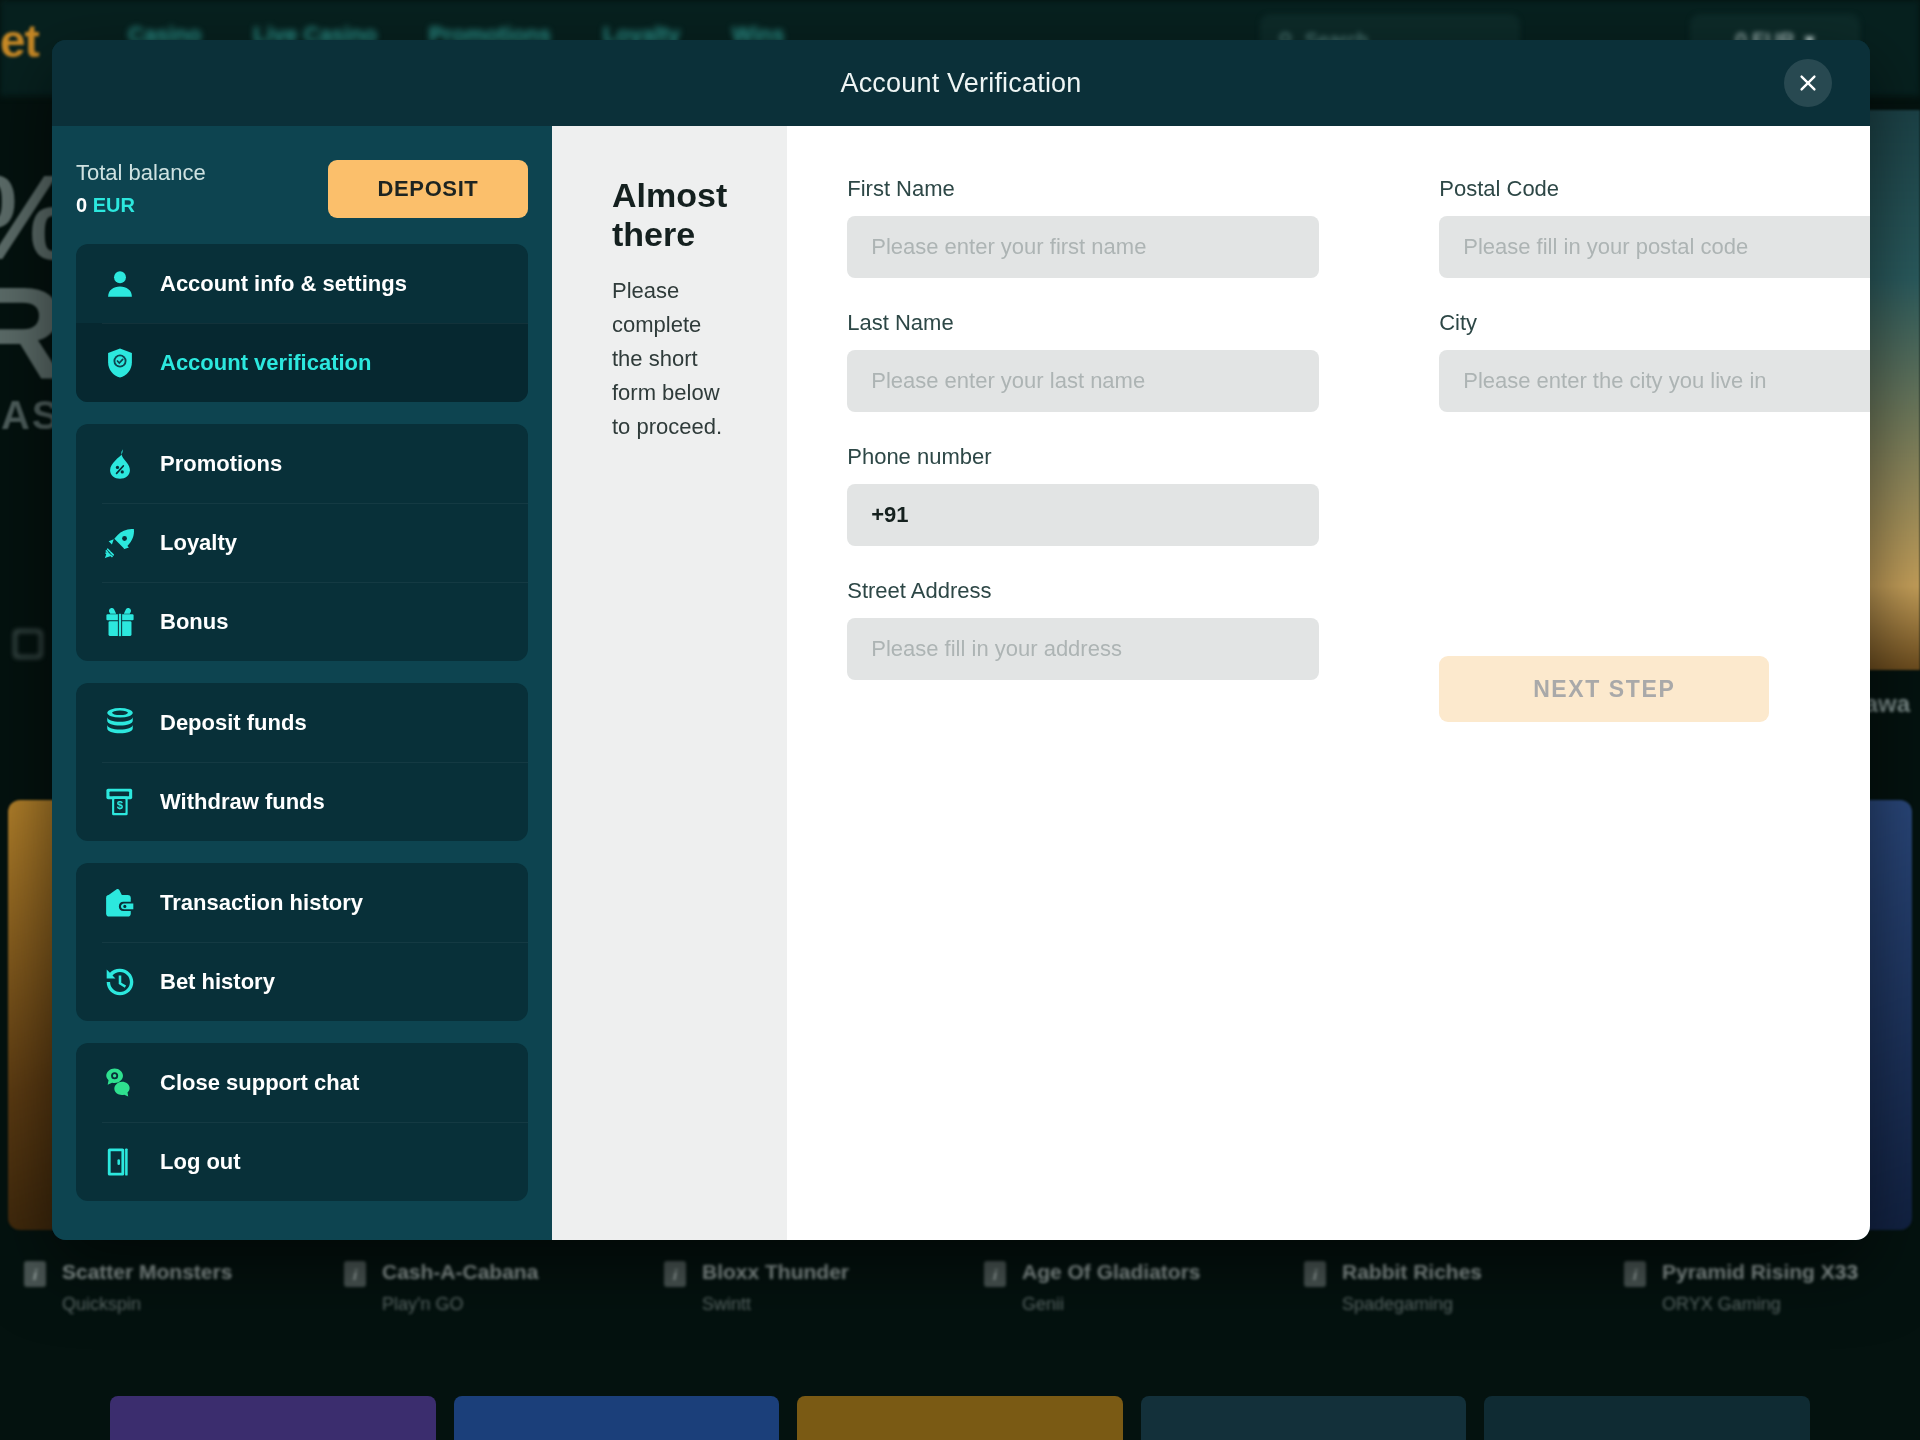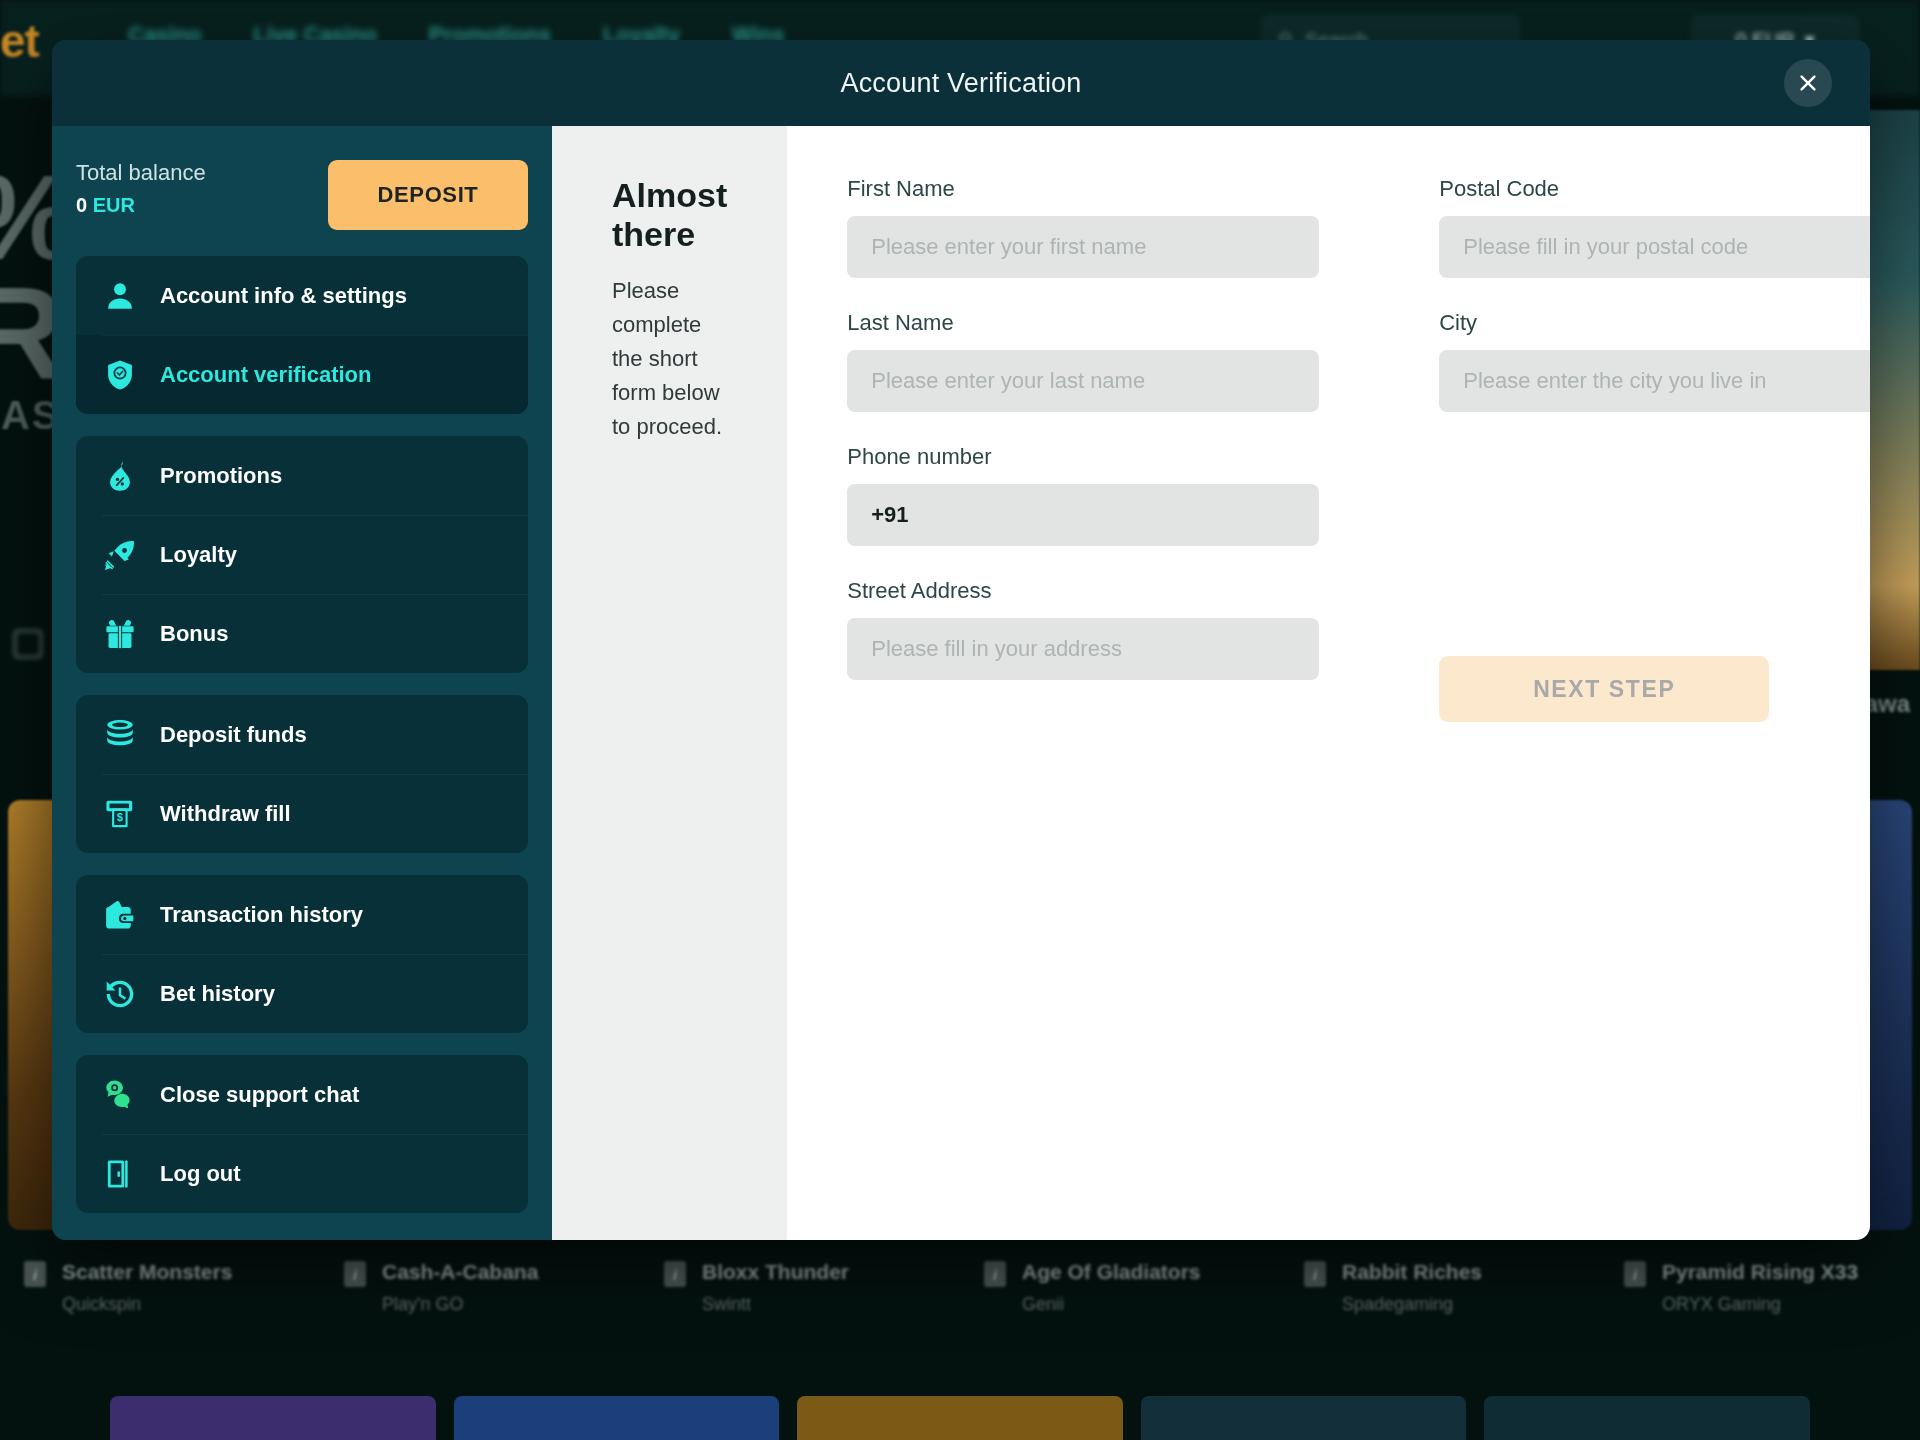--- a/index.html
+++ b/index.html
@@ -131,21 +131,21 @@
     width: 500px; flex: 0 0 500px;
     background: #0d4450;
     padding: 26px 24px 22px 24px;
     overflow: hidden;
   }
   .balance-row { display: flex; align-items: flex-start; justify-content: space-between; padding: 8px 0 4px 0; }
   .balance-label { font-size: 22px; color: #cfe2e1; font-weight: 400; margin-bottom: 8px; }
   .balance-amount { font-size: 20px; font-weight: 800; color: #ffffff; }
   .balance-amount .cur { color: #2ce8de; }
   .deposit-btn {
-    width: 200px; height: 70px; border-radius: 9px;
+    width: 200px; height: 58px; border-radius: 9px;
     background: #fbbf6b; color: #1d2421;
     font-size: 22px; font-weight: 700; letter-spacing: .6px;
     border: none; cursor: pointer;
     font-family: "Liberation Sans", sans-serif;
   }
 
   .menu-group {
     background: #083039;
     border-radius: 12px;
     margin-top: 22px;
@@ -400,21 +400,21 @@
         <div class="menu-item">
           <span class="mi-icon">
             <svg viewBox="0 0 24 24">
                 <rect x="2.4" y="2.6" width="18.2" height="7.4" rx="1.2"></rect>
                 <rect x="4.6" y="4.6" width="13.8" height="3.4" rx=".6" fill="#083039"></rect>
                 <rect x="6.4" y="8.2" width="11" height="13.2" rx="1"></rect>
                 <rect x="7.9" y="9.8" width="8" height="10" rx=".6" fill="#083039"></rect>
                 <text x="11.9" y="17" font-size="8" font-weight="bold" fill="#2ce8de" text-anchor="middle" font-family="Liberation Sans, sans-serif">$</text>
               </svg>
           </span>
-          <span class="mi-label">Withdraw fill</span>
+          <span class="mi-label">Withdraw funds</span>
         </div>
       </div>
 
       <div class="menu-group">
         <div class="menu-item">
           <span class="mi-icon">
             <svg viewBox="0 0 24 24">
                 <path d="M2.2 7.6 9.4 2.4c.7-.5 1.7-.3 2.1.4l2.4 4.8z"></path>
                 <rect x="2.2" y="6.4" width="17.4" height="15.2" rx="2.2"></rect>
                 <path d="M14.4 11.2h6.6c.6 0 1 .4 1 1v4.4c0 .6-.4 1-1 1h-6.6c-2 0-3.2-1.4-3.2-3.2s1.2-3.2 3.2-3.2z" fill="#083039"></path>

